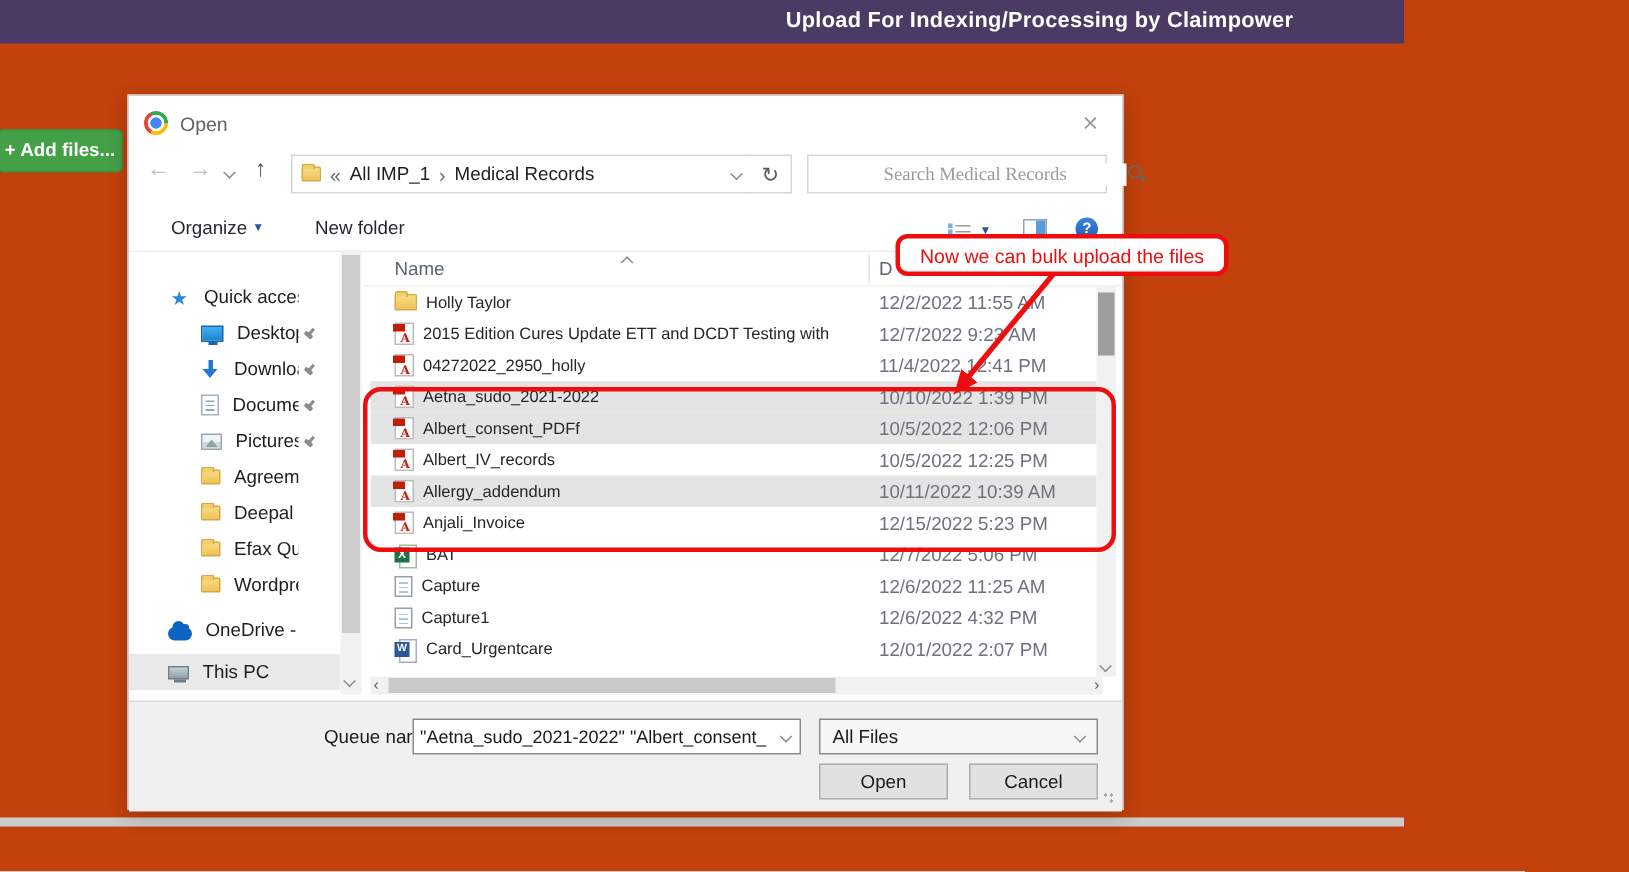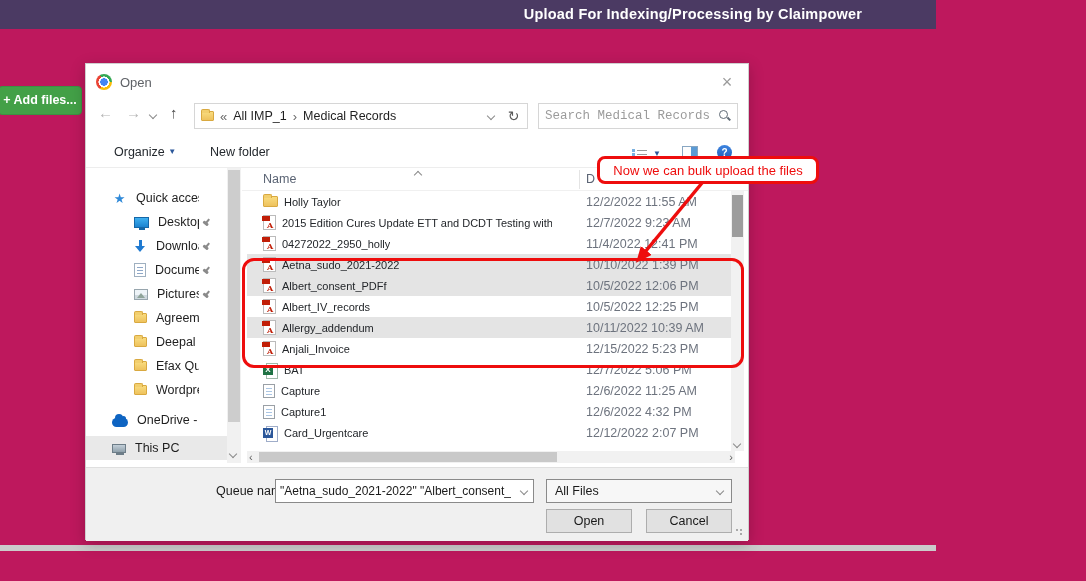--- a/index.html
+++ b/index.html
@@ -1,17 +1,17 @@
 <!DOCTYPE html>
 <html><head>
 <meta charset="utf-8">
 <style>
   * { margin:0; padding:0; box-sizing:border-box; }
   body { background:#fff; font-family:"Liberation Sans", sans-serif; }
-  .canvas { position:relative; width:1086px; height:581px; background:#be185d; overflow:hidden;padding-left:33px; }
+  .canvas { position:relative; width:1086px; height:581px; background:#c2410c; overflow:hidden;padding-left:33px; }
 
   
   .top-bar { position:absolute; left:0; top:0; width:936px; height:29px; background:#4b3a63; }
   .top-bar .title { position:absolute; left:450px; top:0; width:486px; text-align:center;
     color:#fff; font-size:14.5px; font-weight:bold; line-height:29px; letter-spacing:.2px; }
   .add-files { position:absolute; left:-2px; top:86px; width:84px; height:29px; background:#43a047;
     border:1px solid #3c9142; border-radius:4px; color:#fff; font-size:12.5px; font-weight:bold;
     text-align:center; line-height:27px; cursor:pointer; }
   .page-divider { position:absolute; left:0; top:545px; width:936px; height:6px; background:#cbcbcb; }
 
@@ -28,21 +28,21 @@
   .nav-glyph { position:absolute; top:3px; font-size:15px; cursor:pointer; }
   .addr { position:absolute; left:108px; top:2px; width:307px; height:26px; border:1px solid #d6d6d6;
     display:flex; align-items:center; gap:6px; padding:0 6px; background:#fff; }
   .addr .crumb { font-size:12.5px; color:#1f1f1f; cursor:pointer; }
   .addr .sep { color:#6a6a6a; font-size:13px; }
   .refresh-btn { position:absolute; left:414px; top:2px; width:28px; height:26px; border:1px solid #d6d6d6;
     border-left:none; color:#5a5a5a; font-size:14px; text-align:center; line-height:24px; cursor:pointer; background:#fff; }
   .search-box { position:absolute; left:452px; top:2px; width:200px; height:26px; border:1px solid #d6d6d6;
     display:flex; align-items:center; background:#fff; }
   .search-box input { flex:1; border:none; outline:none; padding:0 6px; font-size:12.5px;
-    font-family:Liberation Mono, monospace; color:#1e1e1e; }
+    font-family:Liberation Serif, serif; color:#1e1e1e;margin-left:44px; }
   .search-box input::placeholder { color:#9b9b9b; }
 
   .toolbar { position:absolute; left:0; top:77px; right:0; height:26px; }
   .tb-item { position:absolute; top:4px; color:#24292e; font-size:12.5px; cursor:pointer;margin-left:12px; }
   .caret-dn { display:inline-block; font-size:8px; color:#2b579a; vertical-align:2px; }
   .tb-divider { position:absolute; left:0; top:103px; right:0; height:1px; background:#ededed; }
 
   
   .sidebar { position:absolute; left:0; top:104px; width:141px; height:295px; padding-top:18px; overflow:hidden; }
   .si { height:24px; display:flex; align-items:center; gap:9px; padding-left:48px; padding-right:28px;
@@ -352,21 +352,21 @@
           <span class="fdate">12/6/2022 11:25 AM</span>
         </div>
         <div class="row">
           <span class="ic ic-image"></span>
           <span class="fname">Capture1</span>
           <span class="fdate">12/6/2022 4:32 PM</span>
         </div>
         <div class="row">
           <span class="ic ic-word"></span>
           <span class="fname">Card_Urgentcare</span>
-          <span class="fdate">12/12/2022 2:07 PM</span>
+          <span class="fdate">12/01/2022 2:07 PM</span>
         </div>
       </div>
       <div class="vscroll">
         <div class="thumb"></div>
         <span class="chev down lite sb-chev"></span>
       </div>
       <div class="hscroll">
         <span class="hs-chev" style="left:2px;">‹</span>
         <div class="thumb"></div>
         <span class="hs-chev" style="right:2px;">›</span>

